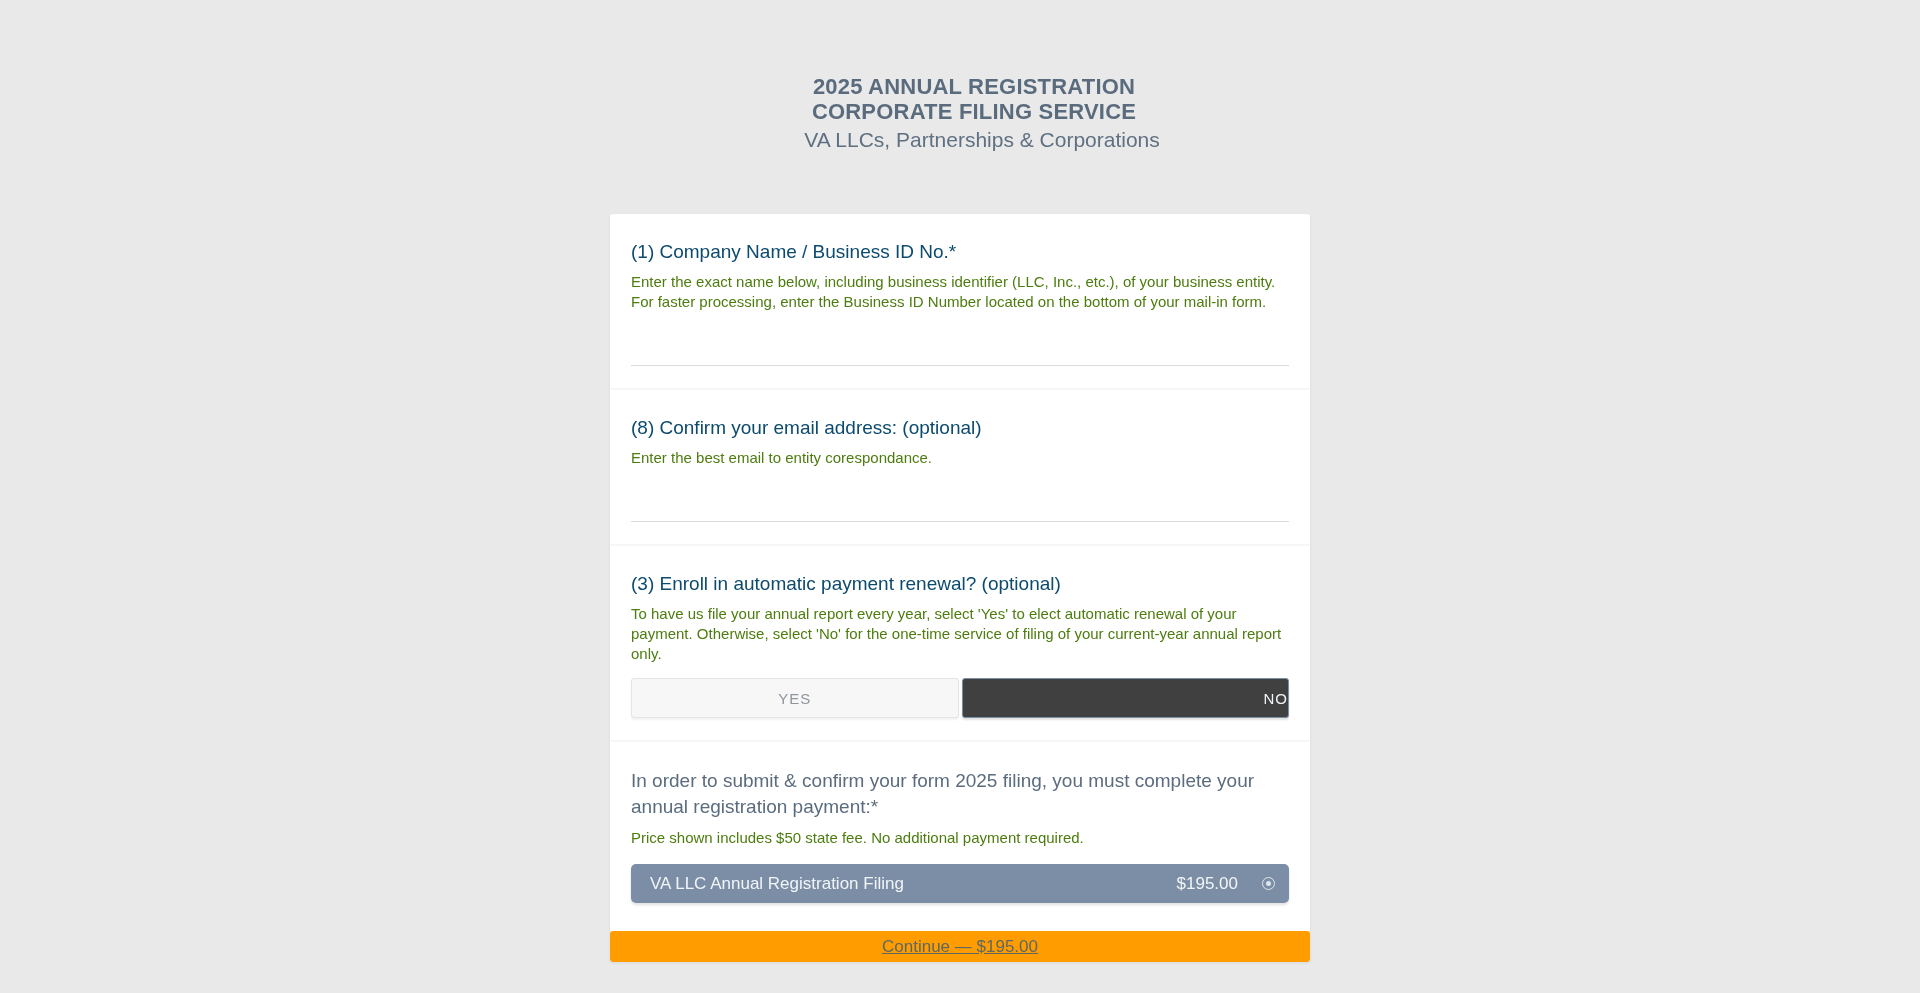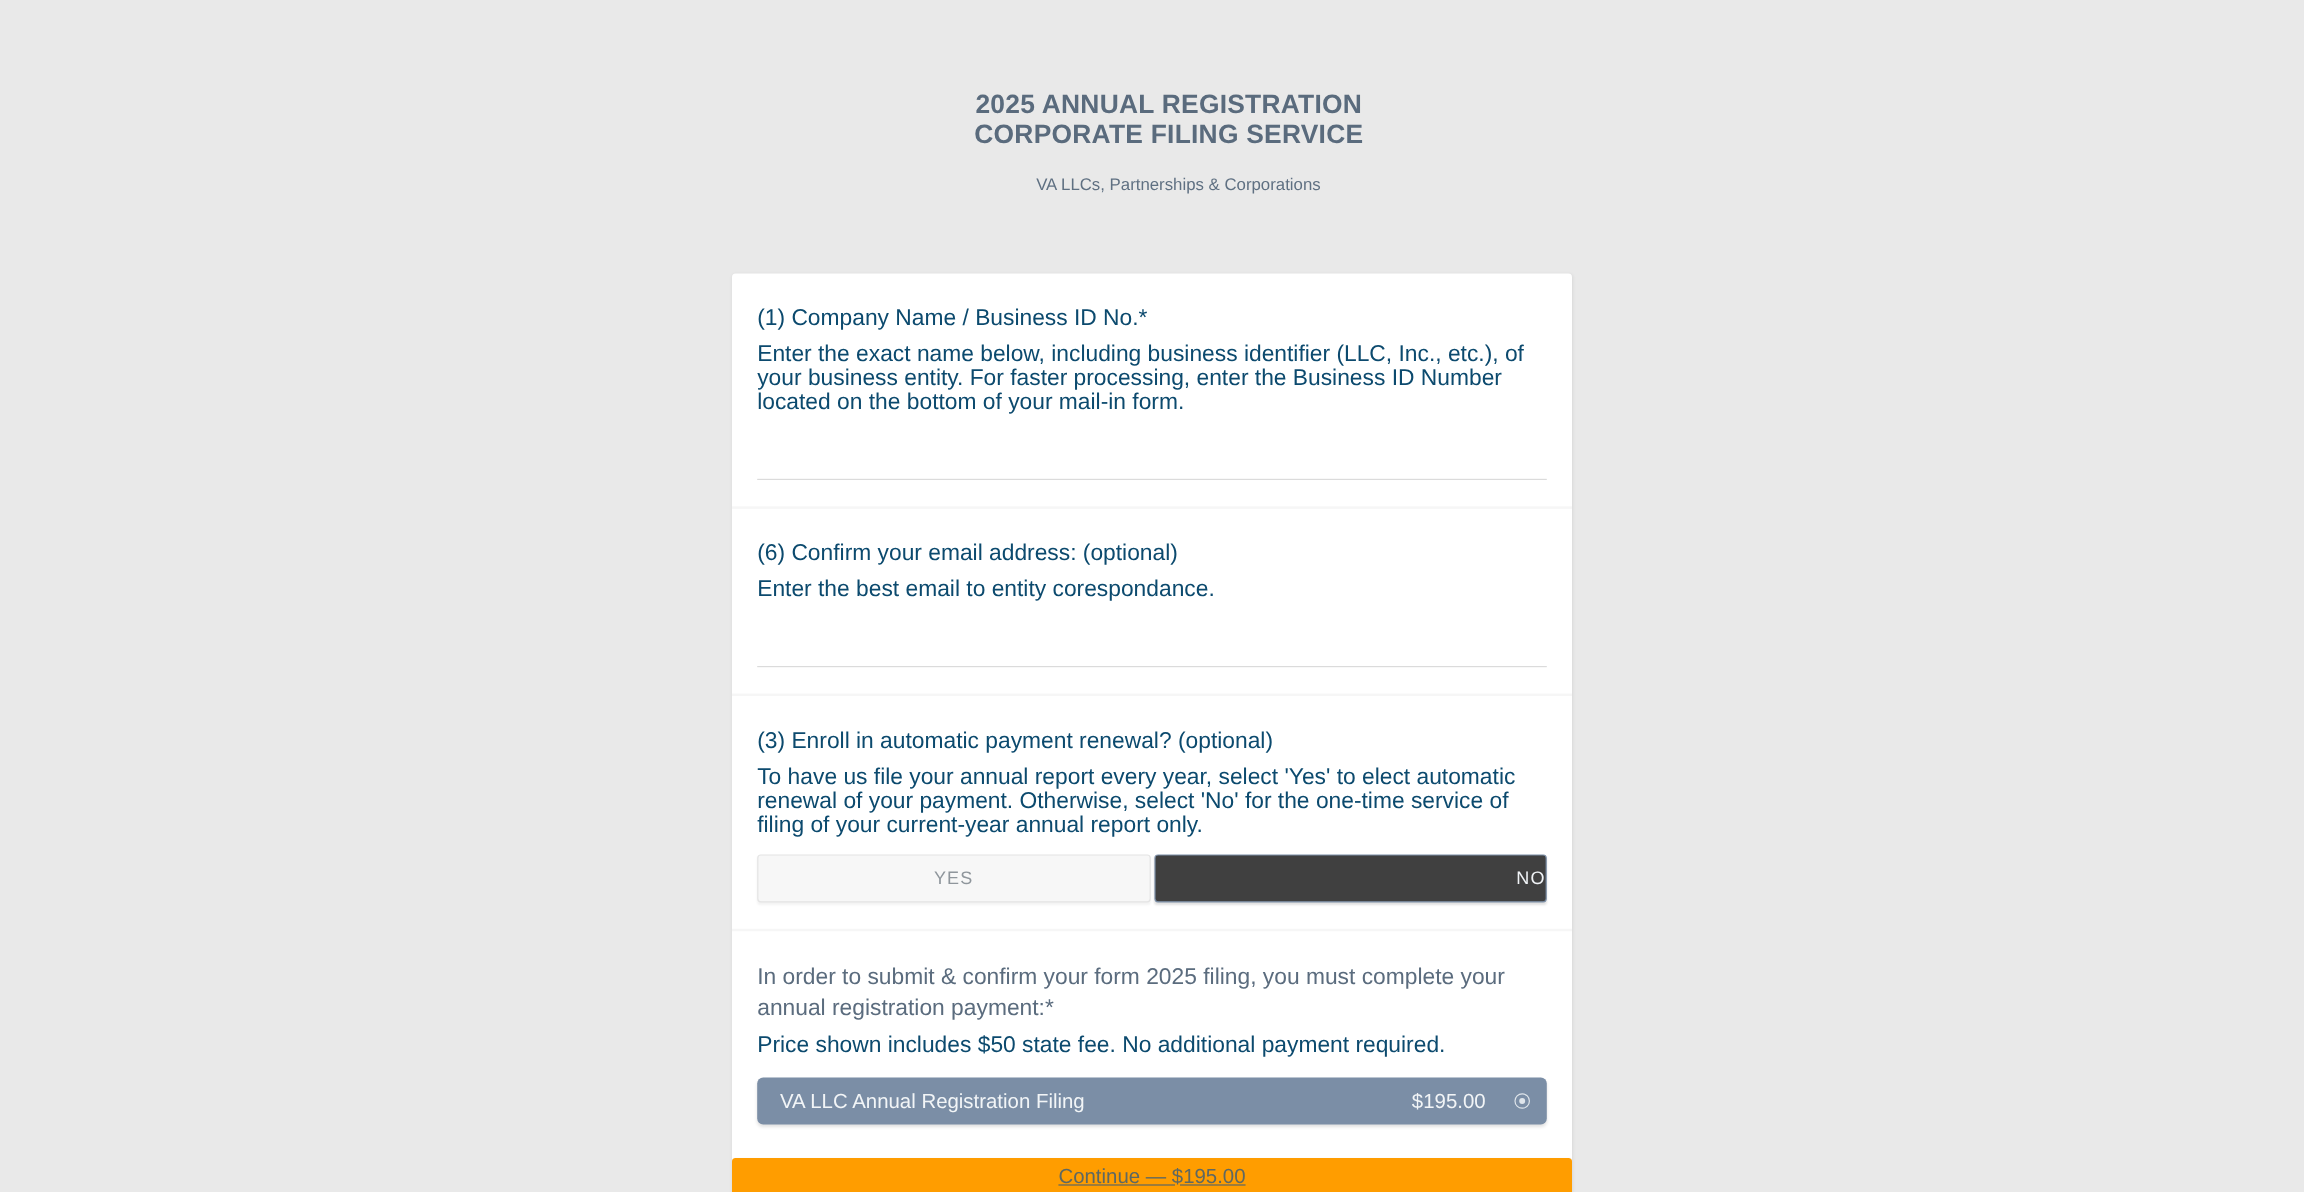--- a/index.html
+++ b/index.html
@@ -12,43 +12,43 @@
   }
   .page { width: 1920px; max-width: 100%; margin: 0 auto; padding-bottom: 90px; }
 
   
   .page-header { padding-top: 74px; text-align: center; }
   .page-header .title-line {
     font-size: 22px; font-weight: bold; color: #5a6b7d;
     line-height: 25px; letter-spacing: 0.2px; padding-left: 28px;
   }
   .page-header .subtitle {
-    font-size: 14px; font-weight: normal; color: #62738467;
+    font-size: 21px; font-weight: normal; color: #62738467;
     color: #64758655;
     color: #5f7082;
-    line-height: 25px; margin-top: 17px; padding-left: 44px;
+    line-height: 25px; margin-top: 3px; padding-left: 44px;
   }
 
   
   .card {
     width: 700px; margin: 62px auto 0;
     background: #ffffff;
     border-radius: 3px;
     box-shadow: 0 1px 3px rgba(0,0,0,0.07);
     overflow: hidden;
   }
   .question { padding: 26px 21px 0; }
   .question.with-divider { border-bottom: 2px solid #f6f6f6; padding-bottom: 22px; }
 
   .q-label {
     font-size: 19px; color: #0c4a6e; font-weight: normal; line-height: 24px;
   }
   .q-desc {
     margin-top: 8px;
-    font-size: 19px; color: #0c4a6e; line-height: 20px;
+    font-size: 15px; color: #4d7c0f; line-height: 20px;
     max-width: 660px;
   }
   .underline-input {
     display: block; width: 100%; height: 40px; margin-top: 14px;
     border: none; border-bottom: 1px solid #dbdbdb; outline: none;
     background: transparent; font-size: 16px; color: #444;
     border-radius: 0;
   }
 
   
@@ -111,21 +111,21 @@
 
   <main class="card">
 
     <section class="question with-divider">
       <div class="q-label">(1) Company Name / Business ID No.*</div>
       <div class="q-desc">Enter the exact name below, including business identifier (LLC, Inc., etc.), of your business entity. For faster processing, enter the Business ID Number located on the bottom of your mail-in form.</div>
       <input type="text" class="underline-input" value="" style="">
     </section>
 
     <section class="question with-divider">
-      <div class="q-label">(6) Confirm your email address: (optional)</div>
+      <div class="q-label">(8) Confirm your email address: (optional)</div>
       <div class="q-desc">Enter the best email to entity corespondance.</div>
       <input type="text" class="underline-input" value="" style="">
     </section>
 
     <section class="question with-divider">
       <div class="q-label">(3) Enroll in automatic payment renewal? (optional)</div>
       <div class="q-desc">To have us file your annual report every year, select 'Yes' to elect automatic renewal of your payment. Otherwise, select 'No' for the one-time service of filing of your current-year annual report only.</div>
       <div class="toggle-row">
         <button class="toggle-btn">YES</button>
         <button class="toggle-btn selected">NO</button>

